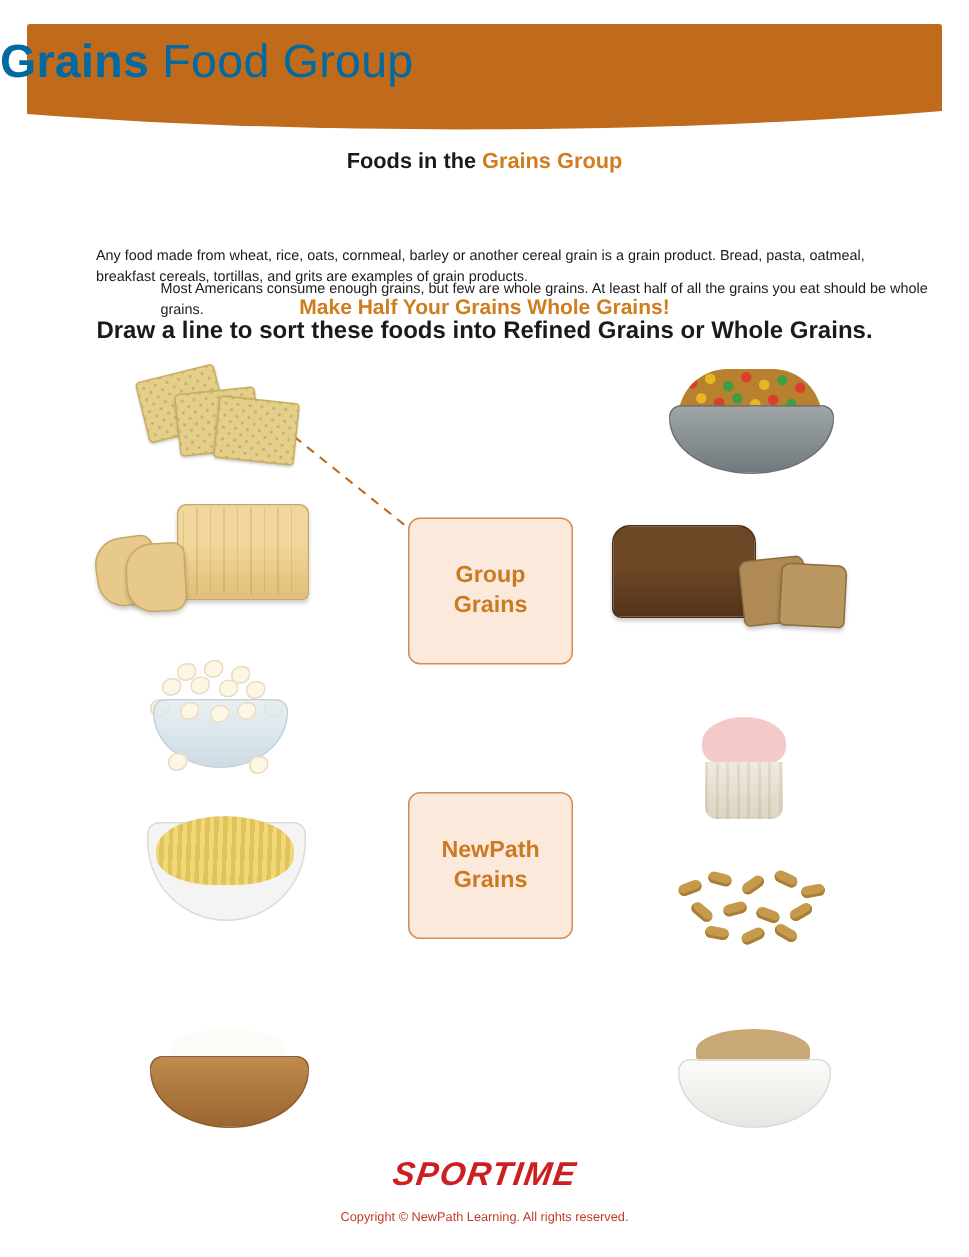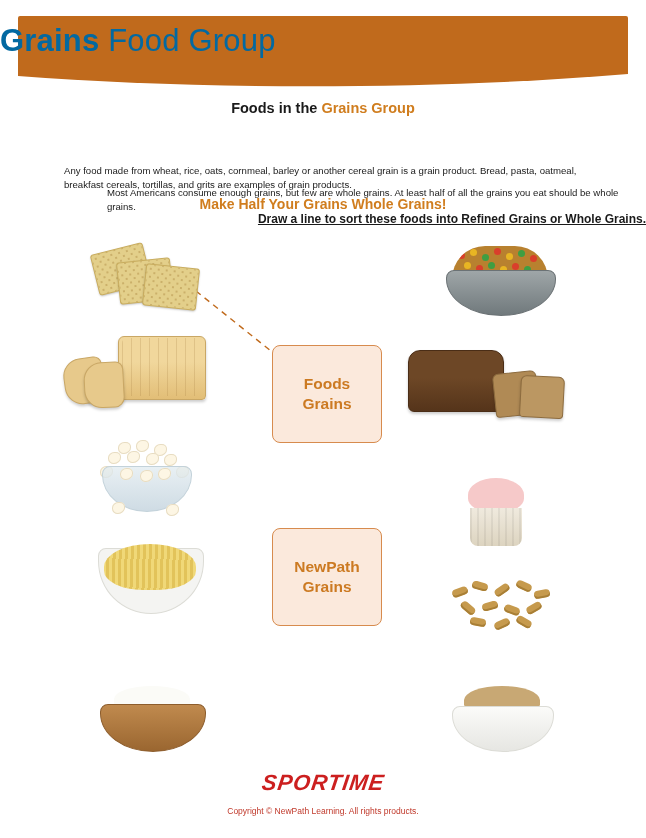--- a/index.html
+++ b/index.html
@@ -76,25 +76,24 @@
     width: 646px;
     text-align: center;
     font-weight: bold;
     font-size: 14px;
     color: #d07d1e;
   }
 
   .instruction {
     position: absolute;
     width: 646px;
-    text-align: right;
-    font-weight: bold;
-    font-size: 12px;
+    text-align: center;
+    font-weight: bold;
+    font-size: 16px;
     color: #1a1a1a;
-    text-decoration: underline;
   }
 
   
   .cat-box {
     position: absolute;
     background: #fbe9dc;
     border: 1px solid #d78b4e;
     border-radius: 8px;
     display: flex;
     align-items: center;
@@ -229,21 +228,21 @@
 <div class="body-text" style="top:186px;margin-left:43px;">Most Americans consume enough grains, but few are whole grains. At least half of all the grains you eat should be whole grains.</div>
 
 <div class="instruction" style="top:212px;">Draw a line to sort these foods into Refined Grains or Whole Grains.</div>
 
 <svg class="connector" xmlns="http://www.w3.org/2000/svg">
   <line x1="196" y1="291" x2="271" y2="351" stroke="#c06a1c" stroke-width="1.4" stroke-dasharray="6 5"></line>
 </svg>
 
 <div class="cat-box" id="cat-whole">
   <div>
-    <div>Foods</div>
+    <div>Group</div>
     <div>Grains</div>
   </div>
 </div>
 
 <div class="cat-box" id="cat-refined">
   <div>
     <div>NewPath</div>
     <div>Grains</div>
   </div>
 </div>
@@ -338,13 +337,13 @@
 </div>
 
 <div class="food" style="left:452px; top:686px; width:100px; height:66px;">
   <div class="rice-mound" style="left:12px; top:0px; width:76px; height:28px; background:#c8a874;"></div>
   <div class="bowl" style="left:0px; top:20px; width:100px; height:44px; background:linear-gradient(180deg,#fbfbf9,#e6e6e2); border:1px solid #dcdcd6;"></div>
 </div>
 
 <div class="footer-logo">
   <span class="logo-text">SPORTIME</span>
 </div>
-<div class="copyright">Copyright © NewPath Learning. All rights products.</div>
+<div class="copyright">Copyright © NewPath Learning. All rights reserved.</div>
 
 </body></html>

